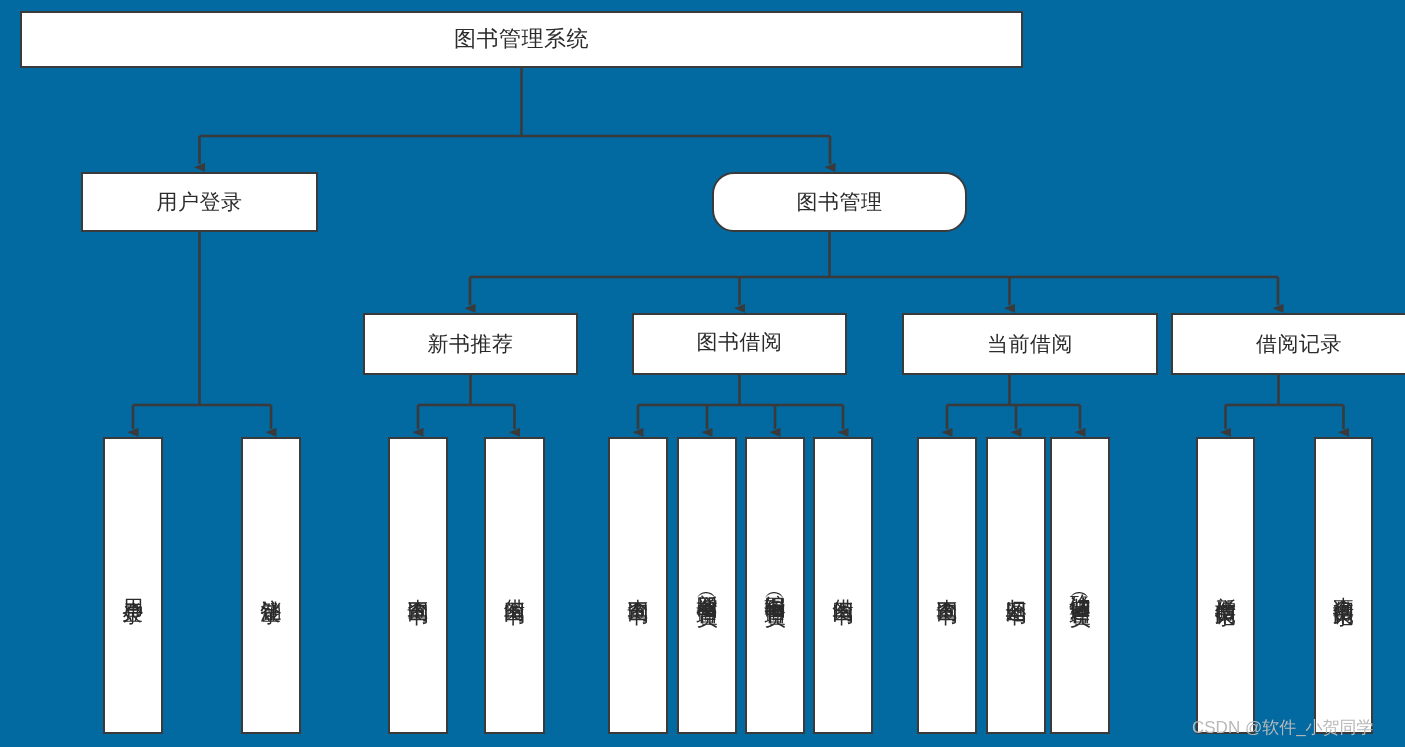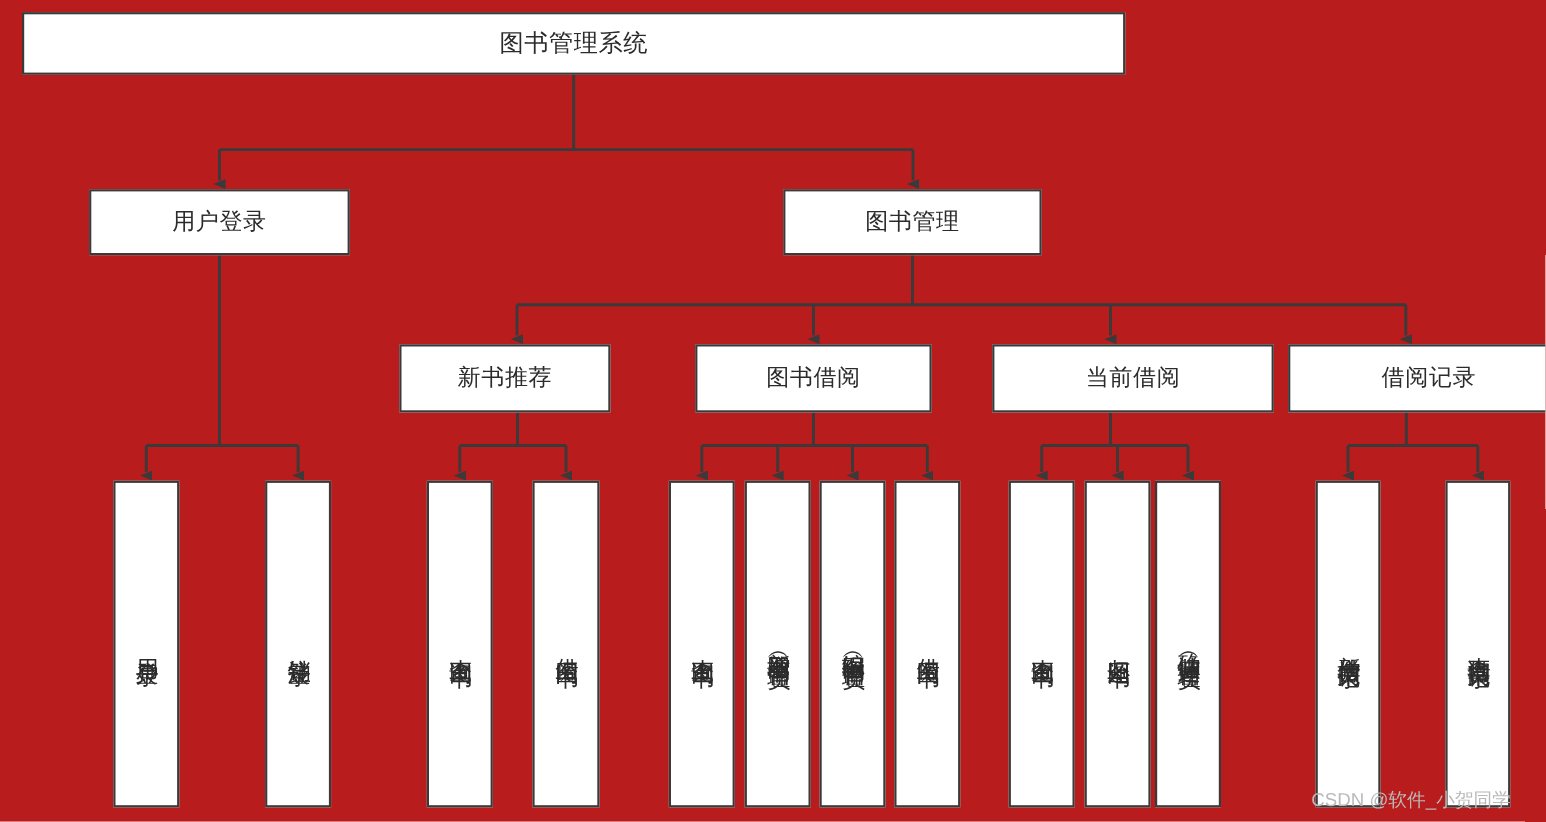--- a/index.html
+++ b/index.html
@@ -7,21 +7,21 @@
     padding: 0;
     background: #ffffff;
   }
   body {
     font-family: "Liberation Sans", "DejaVu Sans", sans-serif;
   }
   #canvas {
     position: relative;
     width: 1405px;
     height: 747px;
-    background: #b91c1c;
+    background: #0369a1;
     overflow: hidden;
   }
   #wires {
     position: absolute;
     left: 0;
     top: 0;
     width: 1405px;
     height: 747px;
     pointer-events: none;
   }
@@ -128,28 +128,28 @@
     </g>
   </svg>
 
   <div class="node root horiz" style="left:20px; top:11px; width:1003px; height:57px;">
     <span class="lbl">图书管理系统</span>
   </div>
 
   <div class="node horiz" style="left:81px; top:172px; width:237px; height:60px;">
     <span class="lbl">用户登录</span>
   </div>
-  <div class="node horiz" style="left:712px; top:172px; width:235px; height:60px;">
+  <div class="node horiz" style="left:712px; top:172px; width:255px; height:60px;border-radius:22px;">
     <span class="lbl">图书管理</span>
   </div>
 
-  <div class="node horiz" style="left:363px; top:313px; width:192px; height:62px;">
+  <div class="node horiz" style="left:363px; top:313px; width:215px; height:62px;">
     <span class="lbl">新书推荐</span>
   </div>
-  <div class="node horiz" style="left:632px; top:313px; width:215px; height:62px;">
+  <div class="node horiz" style="left:632px; top:313px; width:215px; height:62px;font-family:Liberation Mono, monospace;">
     <span class="lbl">图书借阅</span>
   </div>
   <div class="node horiz" style="left:902px; top:313px; width:256px; height:62px;">
     <span class="lbl">当前借阅</span>
   </div>
   <div class="node horiz" style="left:1171px; top:313px; width:256px; height:62px;">
     <span class="lbl">借阅记录</span>
   </div>
 
   <div class="node vert" style="left:103px; top:437px; width:60px; height:297px;">

